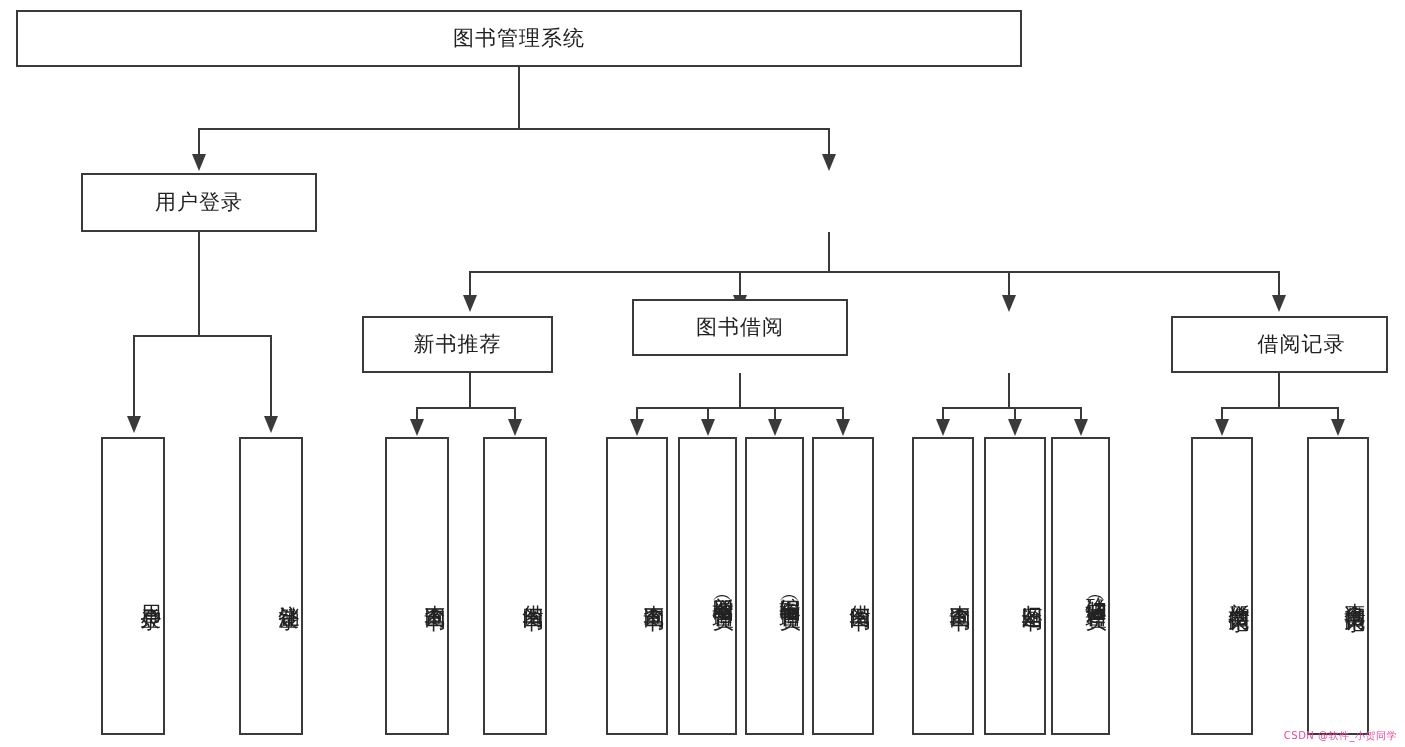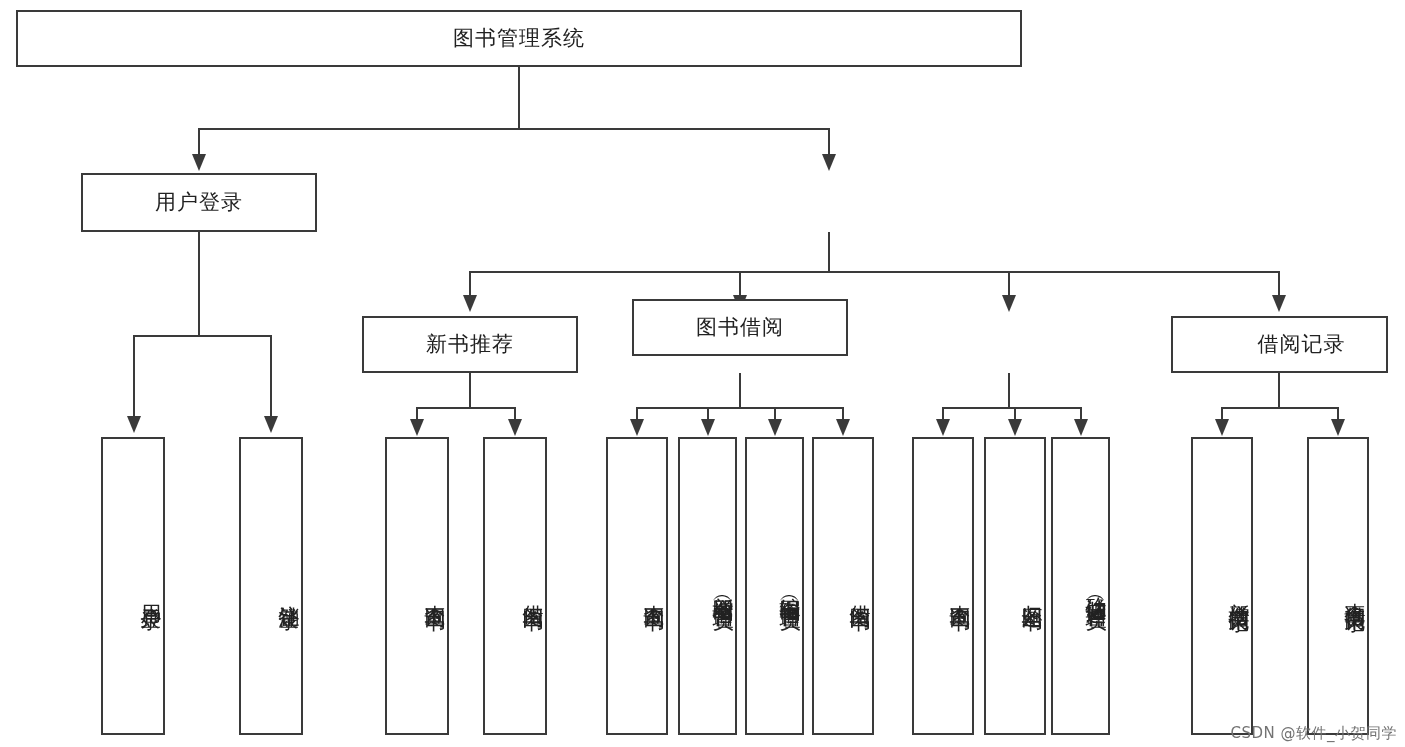--- a/index.html
+++ b/index.html
@@ -61,22 +61,22 @@
     width: 0;
     height: 0;
     border-left: 7px solid transparent;
     border-right: 7px solid transparent;
     border-top: 17px solid #3a3a3a;
   }
   #watermark {
     position: absolute;
     right: 8px;
     bottom: 4px;
-    font-size: 15px;
-    color: #737373;
+    font-size: 10px;
+    color: #ec4899;
     white-space: nowrap;
     letter-spacing: 0.5px;
   }
 </style>
 </head>
 <body>
 
 <div id="canvas">
 
   <div class="edge v" style="left:518px; top:67px; height:62px;"></div>
@@ -143,21 +143,21 @@
 
   <div class="node horiz" style="left:16px; top:10px; width:1006px; height:57px;">
     <span class="node-label">图书管理系统</span>
   </div>
 
   <div class="node horiz" style="left:81px; top:173px; width:236px; height:59px;">
     <span class="node-label">用户登录</span>
   </div>
 
 
-  <div class="node horiz" style="left:362px; top:316px; width:216px; height:57px;">
+  <div class="node horiz" style="left:362px; top:316px; width:191px; height:57px;">
     <span class="node-label">新书推荐</span>
   </div>
 
   <div class="node horiz" style="left:632px; top:299px; width:216px; height:57px;font-family:Liberation Serif, serif;">
     <span class="node-label">图书借阅</span>
   </div>
 
 
   <div class="node horiz" style="left:1171px; top:316px; width:217px; height:57px;padding-left:44px;">
     <span class="node-label">借阅记录</span>

